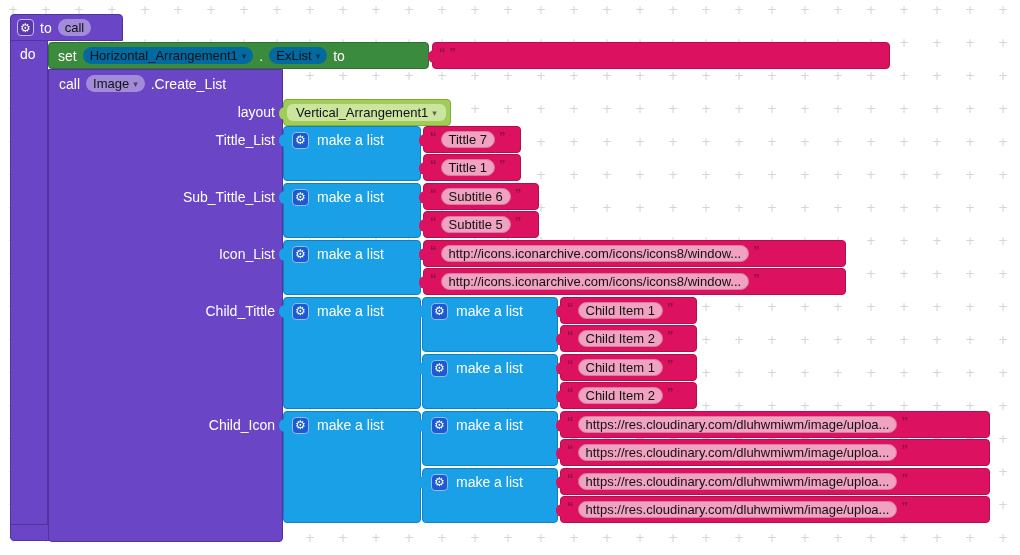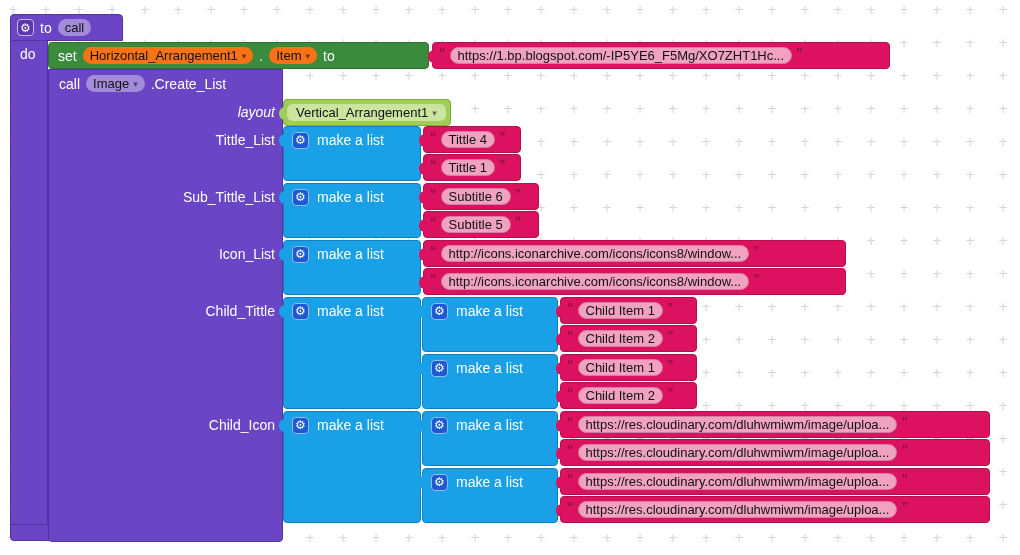--- a/index.html
+++ b/index.html
@@ -30,21 +30,21 @@
   
   .blue{background:#19a0e6;border:1px solid #1081c0;border-radius:4px;align-items:flex-start;}
   .malrow{display:flex;align-items:center;gap:8px;padding:0 8px;height:26px;}
   .mal-text{color:#fff;font-size:14px;white-space:nowrap;}
   
   .crimson{background:#dc1260;border:1px solid #b30e4e;border-radius:4px;padding:0 6px;gap:4px;}
 
   .wlabel{color:#fff;font-size:14px;white-space:nowrap;}
   .pillpurple{background:#a28cda;border-radius:10px;padding:1px 7px;font-size:13px;color:#111;
     display:inline-flex;align-items:center;white-space:nowrap;}
-  .pillgreen{background:#f97316;border-radius:10px;padding:1px 7px;font-size:13px;color:#111;
+  .pillgreen{background:#0369a1;border-radius:10px;padding:1px 7px;font-size:13px;color:#111;
     display:inline-flex;align-items:center;white-space:nowrap;}
   .pilllime{background:#cbe5a0;border-radius:6px;padding:1px 9px;font-size:13px;color:#111;
     display:inline-flex;align-items:center;white-space:nowrap;}
   .pillpink{background:#f0a2c0;border:1px solid #d27da1;border-radius:10px;padding:0 7px;
     font-size:13px;color:#111;white-space:nowrap;overflow:hidden;}
   .arrow{font-size:9px;color:rgba(0,0,0,.55);margin-left:4px;font-family:"DejaVu Sans",sans-serif;}
   .q{color:#8e1040;font-size:13px;font-weight:bold;align-self:flex-start;line-height:1;margin-top:3px;}
   .gearbtn{flex:0 0 auto;width:17px;height:17px;border-radius:4px;display:flex;align-items:center;
     justify-content:center;color:#fff;font-size:12px;line-height:1;font-family:"DejaVu Sans",sans-serif;}
   .gear-blue{background:#1b5ad2;border:1px solid #93bcf2;box-sizing:border-box;}
@@ -593,41 +593,40 @@
 <div class="blk purple proc-bottom" style="left:10px;top:524px;width:113px;height:17px;"></div>
 
 <div class="blk green" style="left:48px;top:42px;width:381px;height:27px;">
   <span class="wlabel">set</span>
   <span class="pillgreen">
     <span>Horizontal_Arrangement1</span>
     <span class="arrow">▾</span>
   </span>
   <span class="wlabel">.</span>
   <span class="pillgreen">
-    <span>Item</span>
+    <span>ExList</span>
     <span class="arrow">▾</span>
   </span>
   <span class="wlabel">to</span>
 </div>
 <div class="blk crimson tab" style="left:432px;top:42px;width:458px;height:27px;">
   <span class="q">“</span>
-  <span class="pillpink">https://1.bp.blogspot.com/-IP5YE6_F5Mg/XO7ZHT1Hc...</span>
   <span class="q">”</span>
 </div>
 
 <div class="blk purple call" style="left:48px;top:69px;width:235px;height:473px;">
   <div class="call-header">
     <span class="wlabel">call</span>
     <span class="pillpurple">
       <span>Image</span>
       <span class="arrow">▾</span>
     </span>
     <span class="wlabel">.Create_List</span>
   </div>
-  <span class="plabel" style="top:34px;font-style:italic;">layout</span>
+  <span class="plabel" style="top:34px;">layout</span>
   <span class="plabel" style="top:62px;">Tittle_List</span>
   <span class="plabel" style="top:119px;">Sub_Tittle_List</span>
   <span class="plabel" style="top:176px;">Icon_List</span>
   <span class="plabel" style="top:233px;">Child_Tittle</span>
   <span class="plabel" style="top:347px;">Child_Icon</span>
 </div>
 
 <div class="blk lime tab" style="left:283px;top:99px;width:168px;height:27px;">
   <span class="pilllime">
     <span>Vertical_Arrangement1</span>
@@ -636,21 +635,21 @@
 </div>
 
 <div class="blk blue tab" style="left:283px;top:126px;width:138px;height:55px;">
   <div class="malrow">
     <span class="gearbtn gear-blue">⚙</span>
     <span class="mal-text">make a list</span>
   </div>
 </div>
 <div class="blk crimson tab" style="left:423px;top:126px;width:98px;height:27px;">
   <span class="q">“</span>
-  <span class="pillpink">Tittle 4</span>
+  <span class="pillpink">Tittle 7</span>
   <span class="q">”</span>
 </div>
 <div class="blk crimson tab" style="left:423px;top:154px;width:98px;height:27px;">
   <span class="q">“</span>
   <span class="pillpink">Tittle 1</span>
   <span class="q">”</span>
 </div>
 
 <div class="blk blue tab" style="left:283px;top:183px;width:138px;height:55px;">
   <div class="malrow">

